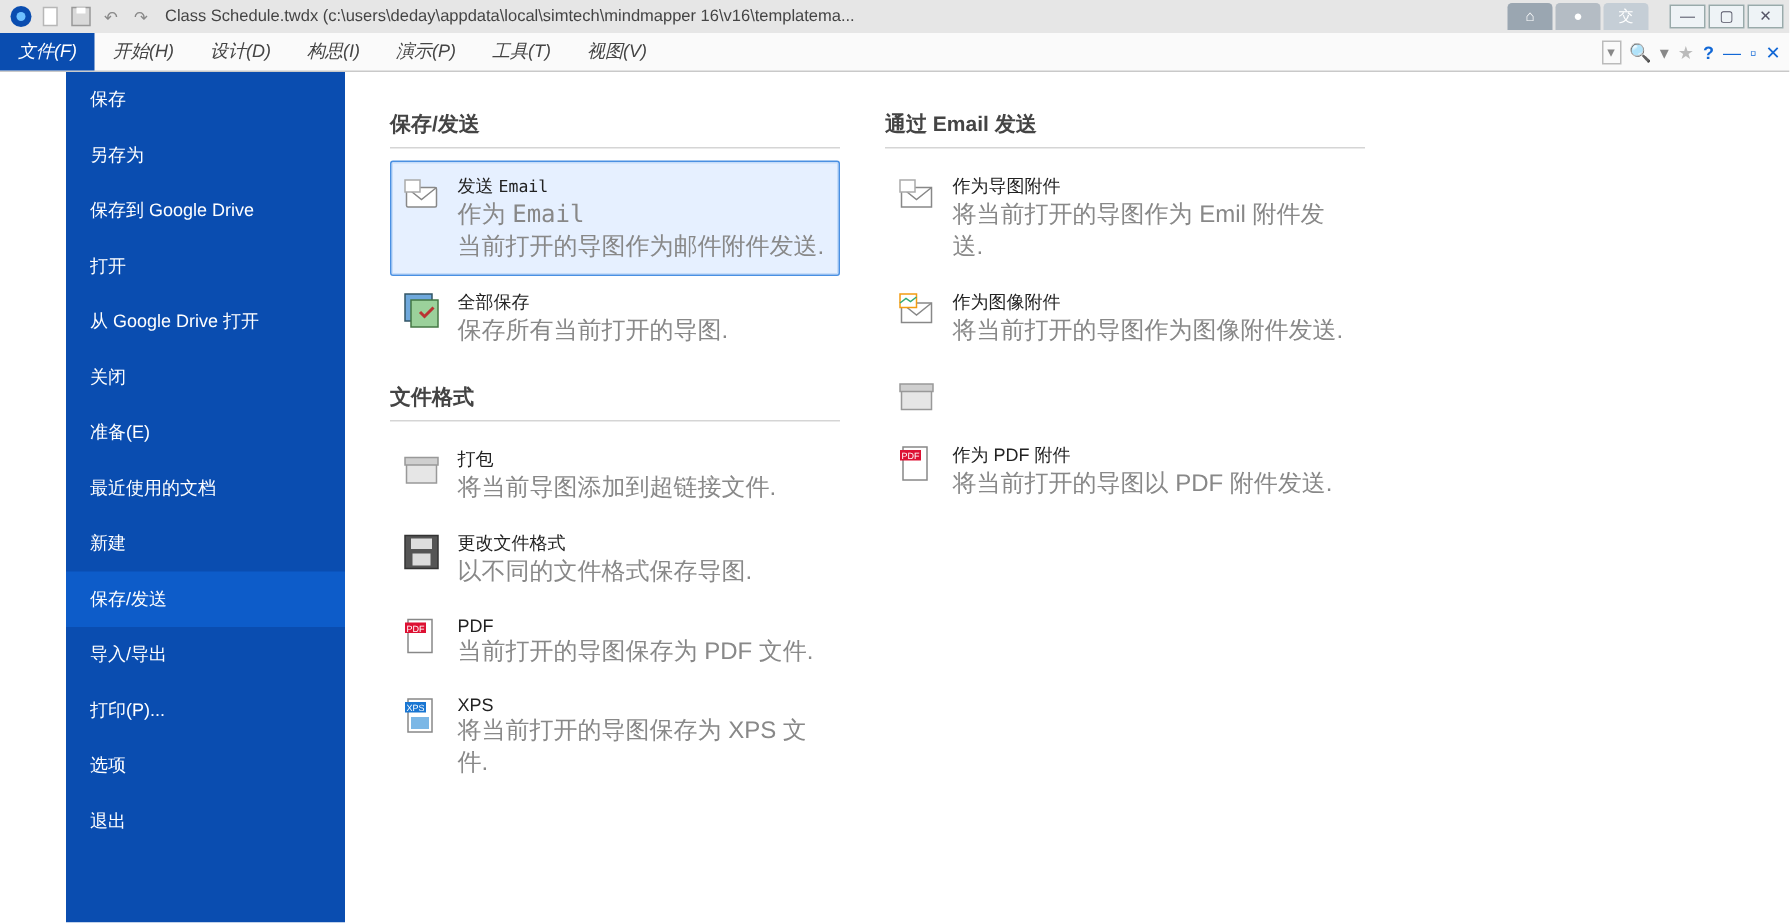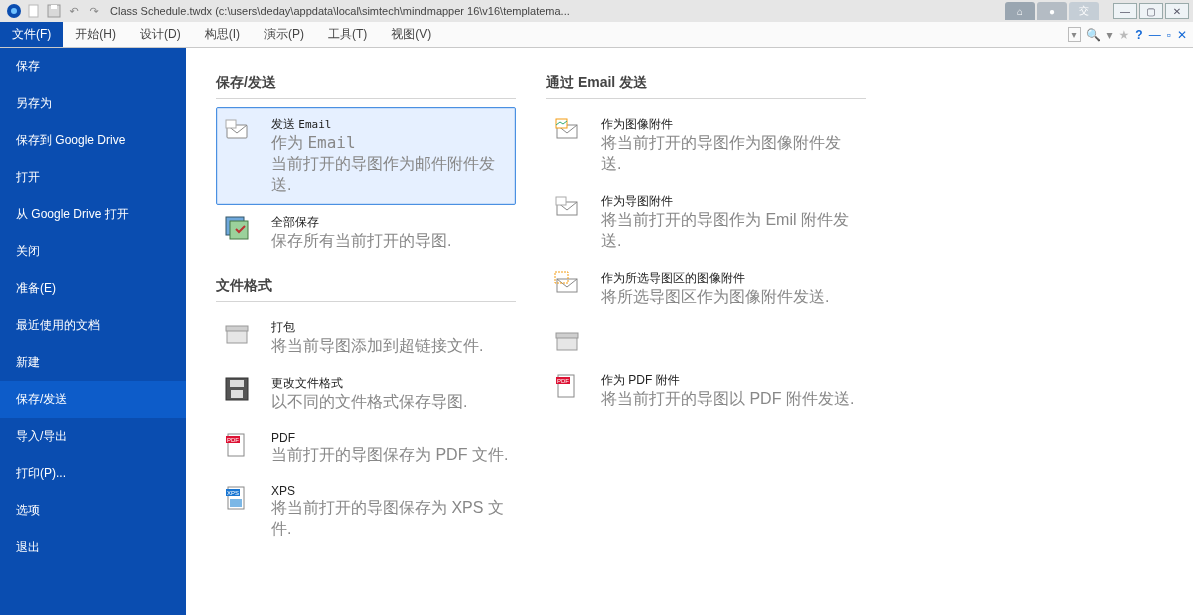--- a/index.html
+++ b/index.html
@@ -11,35 +11,35 @@
   .titlebar .title { flex:1; color:#444; padding:0 8px; white-space:nowrap; overflow:hidden; text-overflow:ellipsis; }
   .titlebar .right { display:flex; align-items:center; gap:2px; padding-right:4px; }
   .tb-glyph { width:16px; height:16px; display:flex; align-items:center; justify-content:center; color:#888; font-size:11px; cursor:pointer; }
   .tb-tab { width:30px; height:18px; border-radius:3px 3px 0 0; display:flex; align-items:center; justify-content:center; font-size:10px; color:#fff; }
   .tab-a{background:#9aa6b1;}
   .tab-b{background:#b4bcc4;}
   .tab-c{background:#c5ced6;}
   .win-btn { width:24px; height:16px; border:1px solid #9aa; background:#eef3f6; color:#556; font-size:10px; display:flex; align-items:center; justify-content:center; cursor:pointer; }
   
   .ribbon { height:26px; background:#fafafa; border-bottom:1px solid #c9c9c9; display:flex; align-items:stretch; font-size:12px; position:relative; }
-  .ribbon-tab { padding:2px 12px; display:flex; align-items:center; color:#444; cursor:pointer; }
+  .ribbon-tab { padding:2px 12px; display:flex; align-items:center; color:#444; cursor:pointer;font-style:italic; }
   .ribbon-tab.file { background:#0a4db0; color:#fff; font-weight:500; }
   .ribbon-right { position:absolute; right:6px; top:0; bottom:0; display:flex; align-items:center; gap:6px; color:#888; font-size:12px; }
   .ribbon-right .search { width:14px;height:14px;display:flex;align-items:center;justify-content:center; }
   
-  .body { flex:1; display:flex; min-height:0; }
+  .body { flex:1; display:flex; min-height:0;margin-left:44px; }
   .sidebar { width:186px; background:#0a4db0; color:#fff; font-size:12px; display:flex; flex-direction:column; }
   .sidebar-item { padding:10px 16px; cursor:pointer; white-space:nowrap; }
   .sidebar-item.selected { background:#0d5cc9; }
   .main { flex:1; background:#fff; padding:10px 20px 20px 30px; overflow:auto; display:flex; gap:30px; }
   .col { flex:0 0 auto; }
   .col-left { width:300px; }
   .col-right { width:320px; }
   .section-title { font-size:14px; color:#444; font-weight:600; margin:16px 0 8px 0; border-bottom:1px solid #d5d5d5; padding-bottom:6px; }
-  .option { display:flex; gap:20px; padding:8px 6px; border:1px solid transparent; cursor:pointer; }
+  .option { display:flex; gap:10px; padding:8px 6px; border:1px solid transparent; cursor:pointer; }
   .option.selected { border:1px solid #4a90e2; background:#e6f0ff; border-radius:2px; box-shadow:0 0 0 1px rgba(74,144,226,.2) inset; }
   .option .ico { width:28px; height:28px; flex:0 0 28px; display:flex; align-items:center; justify-content:center; }
   .option .txt { display:flex; flex-direction:column; font-size:12px; color:#333; }
   .option .txt .t1 { font-size:12px; color:#222; }
   .option .txt .t1 b { font-weight:500; }
   .option .txt .t2 { font-size:16px; color:#888; }
   .option .txt .t3 { font-size:16px; color:#888; }
   
   svg { display:block; }
 </style>
@@ -214,57 +214,44 @@
       </div>
 
       <div class="col col-right">
         <div class="section-title">通过 Email 发送</div>
 
         <div class="option">
           <div class="ico">
             <svg width="26" height="26">
                 <rect x="3" y="8" width="20" height="13" fill="#fff" stroke="#888"></rect>
                 <polyline points="3,8 13,16 23,8" fill="none" stroke="#888"></polyline>
+                <rect x="2" y="3" width="10" height="8" fill="#fff" stroke="#aaa"></rect>
+              </svg>
+          </div>
+          <div class="txt">
+            <span class="t1">作为导图附件</span>
+            <span class="t2">将当前打开的导图作为 Emil 附件发送.</span>
+          </div>
+        </div>
+
+        <div class="option">
+          <div class="ico">
+            <svg width="26" height="26">
+                <rect x="3" y="8" width="20" height="13" fill="#fff" stroke="#888"></rect>
+                <polyline points="3,8 13,16 23,8" fill="none" stroke="#888"></polyline>
                 <rect x="2" y="2" width="11" height="9" fill="#fff" stroke="#f39c12"></rect>
                 <polyline points="2,8 6,5 9,7 13,4" fill="none" stroke="#3a7"></polyline>
               </svg>
           </div>
           <div class="txt">
             <span class="t1">作为图像附件</span>
             <span class="t2">将当前打开的导图作为图像附件发送.</span>
           </div>
         </div>
 
-        <div class="option">
-          <div class="ico">
-            <svg width="26" height="26">
-                <rect x="3" y="8" width="20" height="13" fill="#fff" stroke="#888"></rect>
-                <polyline points="3,8 13,16 23,8" fill="none" stroke="#888"></polyline>
-                <rect x="2" y="3" width="10" height="8" fill="#fff" stroke="#aaa"></rect>
-              </svg>
-          </div>
-          <div class="txt">
-            <span class="t1">作为导图附件</span>
-            <span class="t2">将当前打开的导图作为 Emil 附件发送.</span>
-          </div>
-        </div>
-
-        <div class="option">
-          <div class="ico">
-            <svg width="26" height="26">
-                <rect x="3" y="8" width="20" height="13" fill="#fff" stroke="#888"></rect>
-                <polyline points="3,8 13,16 23,8" fill="none" stroke="#888"></polyline>
-                <rect x="1" y="1" width="13" height="11" fill="none" stroke="#f39c12" stroke-dasharray="2 1"></rect>
-              </svg>
-          </div>
-          <div class="txt">
-            <span class="t1">作为所选导图区的图像附件</span>
-            <span class="t2">将所选导图区作为图像附件发送.</span>
-          </div>
-        </div>
 
         <div class="option">
           <div class="ico">
             <svg width="26" height="26">
                 <rect x="3" y="10" width="20" height="13" fill="#e6e6e6" stroke="#999"></rect>
                 <rect x="2" y="6" width="22" height="5" fill="#cfcfcf" stroke="#999"></rect>
               </svg>
           </div>
         </div>
 

